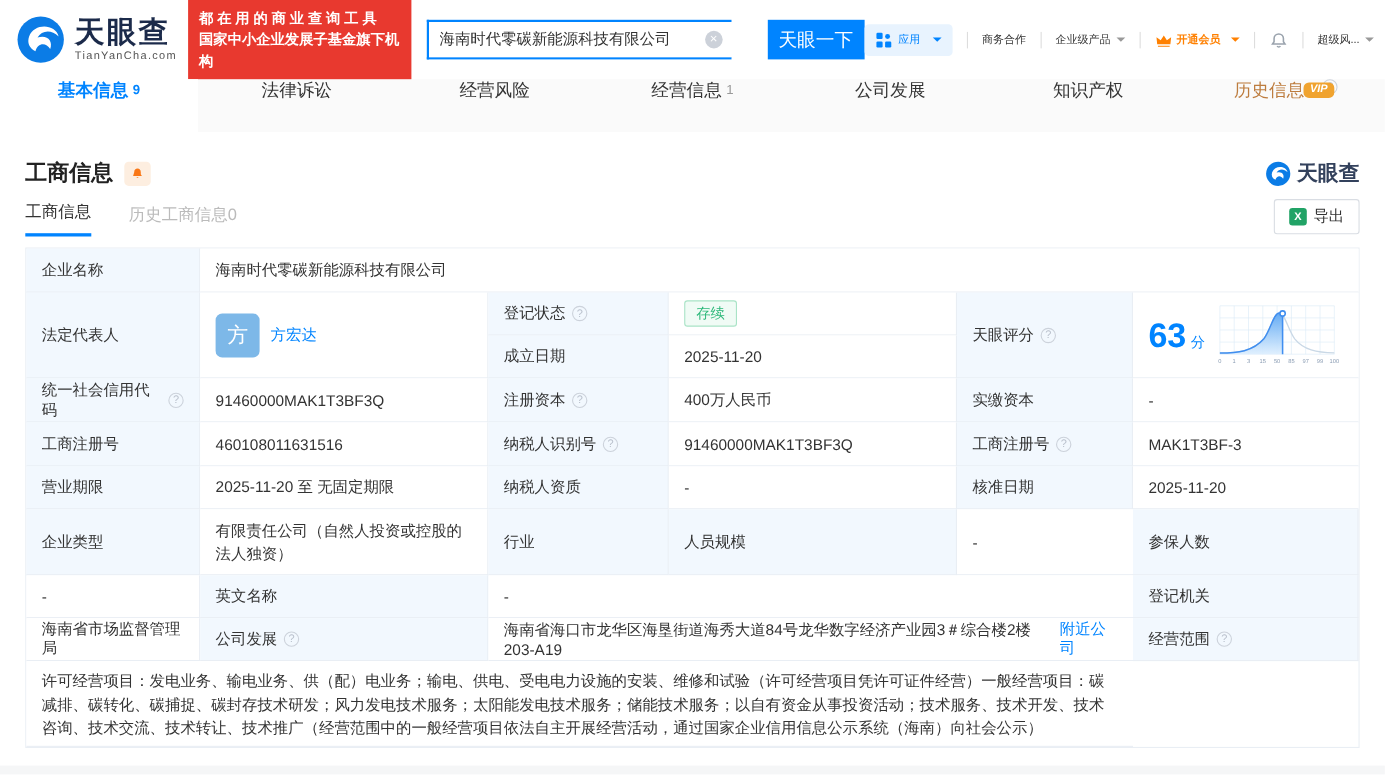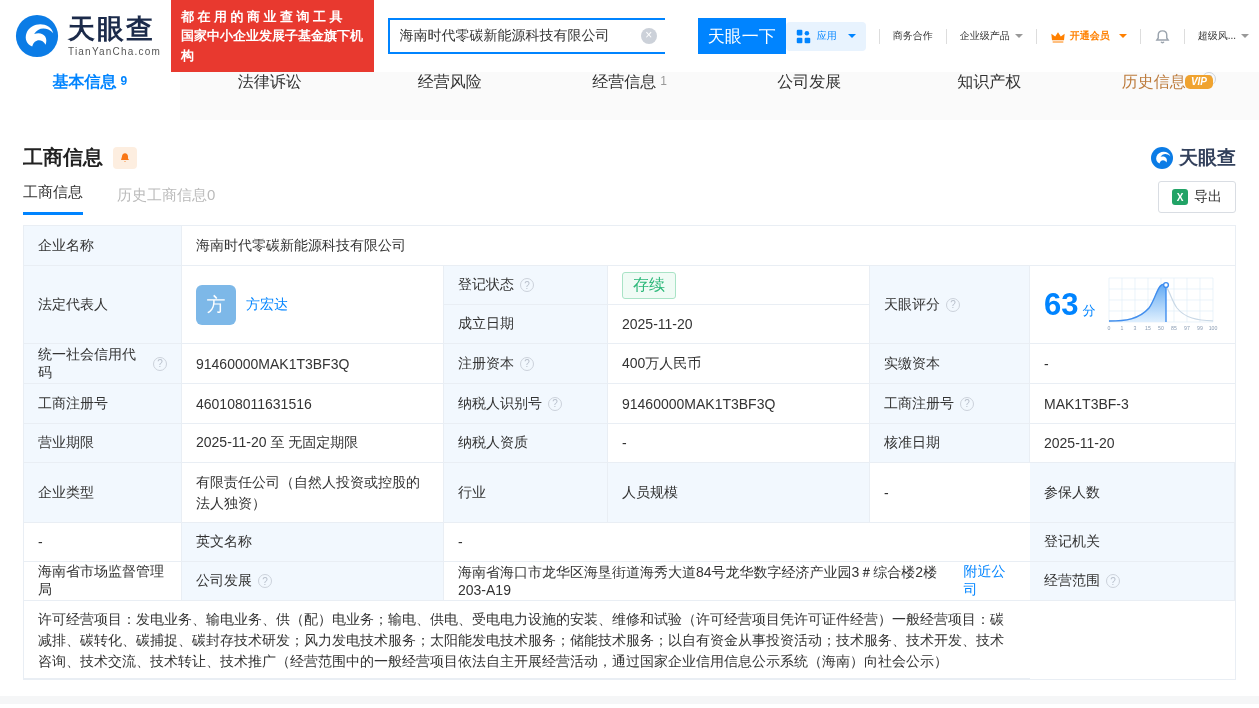--- a/index.html
+++ b/index.html
@@ -72,21 +72,21 @@
   .cell.last { border-right:none; }
   .span5 { grid-column:span 5; } .span3 { grid-column:span 3; }
   .rspan2 { grid-row:span 2; }
   .h40 { min-height:40px; } .h60 { min-height:60px; } .h78 { min-height:78px; }
   .help { display:inline-flex; width:14px; height:14px; border:1px solid #ccd2db; border-radius:50%; color:#b9c0cc;
     font-size:10px; align-items:center; justify-content:center; margin-left:6px; flex:none; cursor:pointer; }
   .help::before { content:"?"; }
   .link { color:#0084ff; cursor:pointer; text-decoration:none; }
   .avatar { width:40px; height:40px; border-radius:6px; background:#7db8e8; color:#fff; font-size:19px;
     display:flex; align-items:center; justify-content:center; margin-right:10px; cursor:pointer; flex:none; }
-  .status-badge { color:#2db87a; border:1px solid #a9e3c6; background:#f0fbf5; padding:2px 10px; border-radius:3px; font-size:16px; }
+  .status-badge { color:#2db87a; border:1px solid #a9e3c6; background:#f0fbf5; padding:2px 10px; border-radius:3px; font-size:13px; }
   .score-cell { gap:4px; }
   .score-num { font-size:31px; font-weight:bold; color:#0084ff; line-height:1; }
   .score-unit { font-size:13px; color:#0084ff; margin-top:12px; }
   .scope-val { line-height:21px; padding:6px 14px; align-items:flex-start; display:block; padding-top:8px; }
   .wrapval { line-height:1.5; padding:8px 14px; }
   .addr { gap:6px; }
 
   .footer-strip { height:8px; background:#f5f6f7; margin-top:4px; }
 </style>
 </head>

